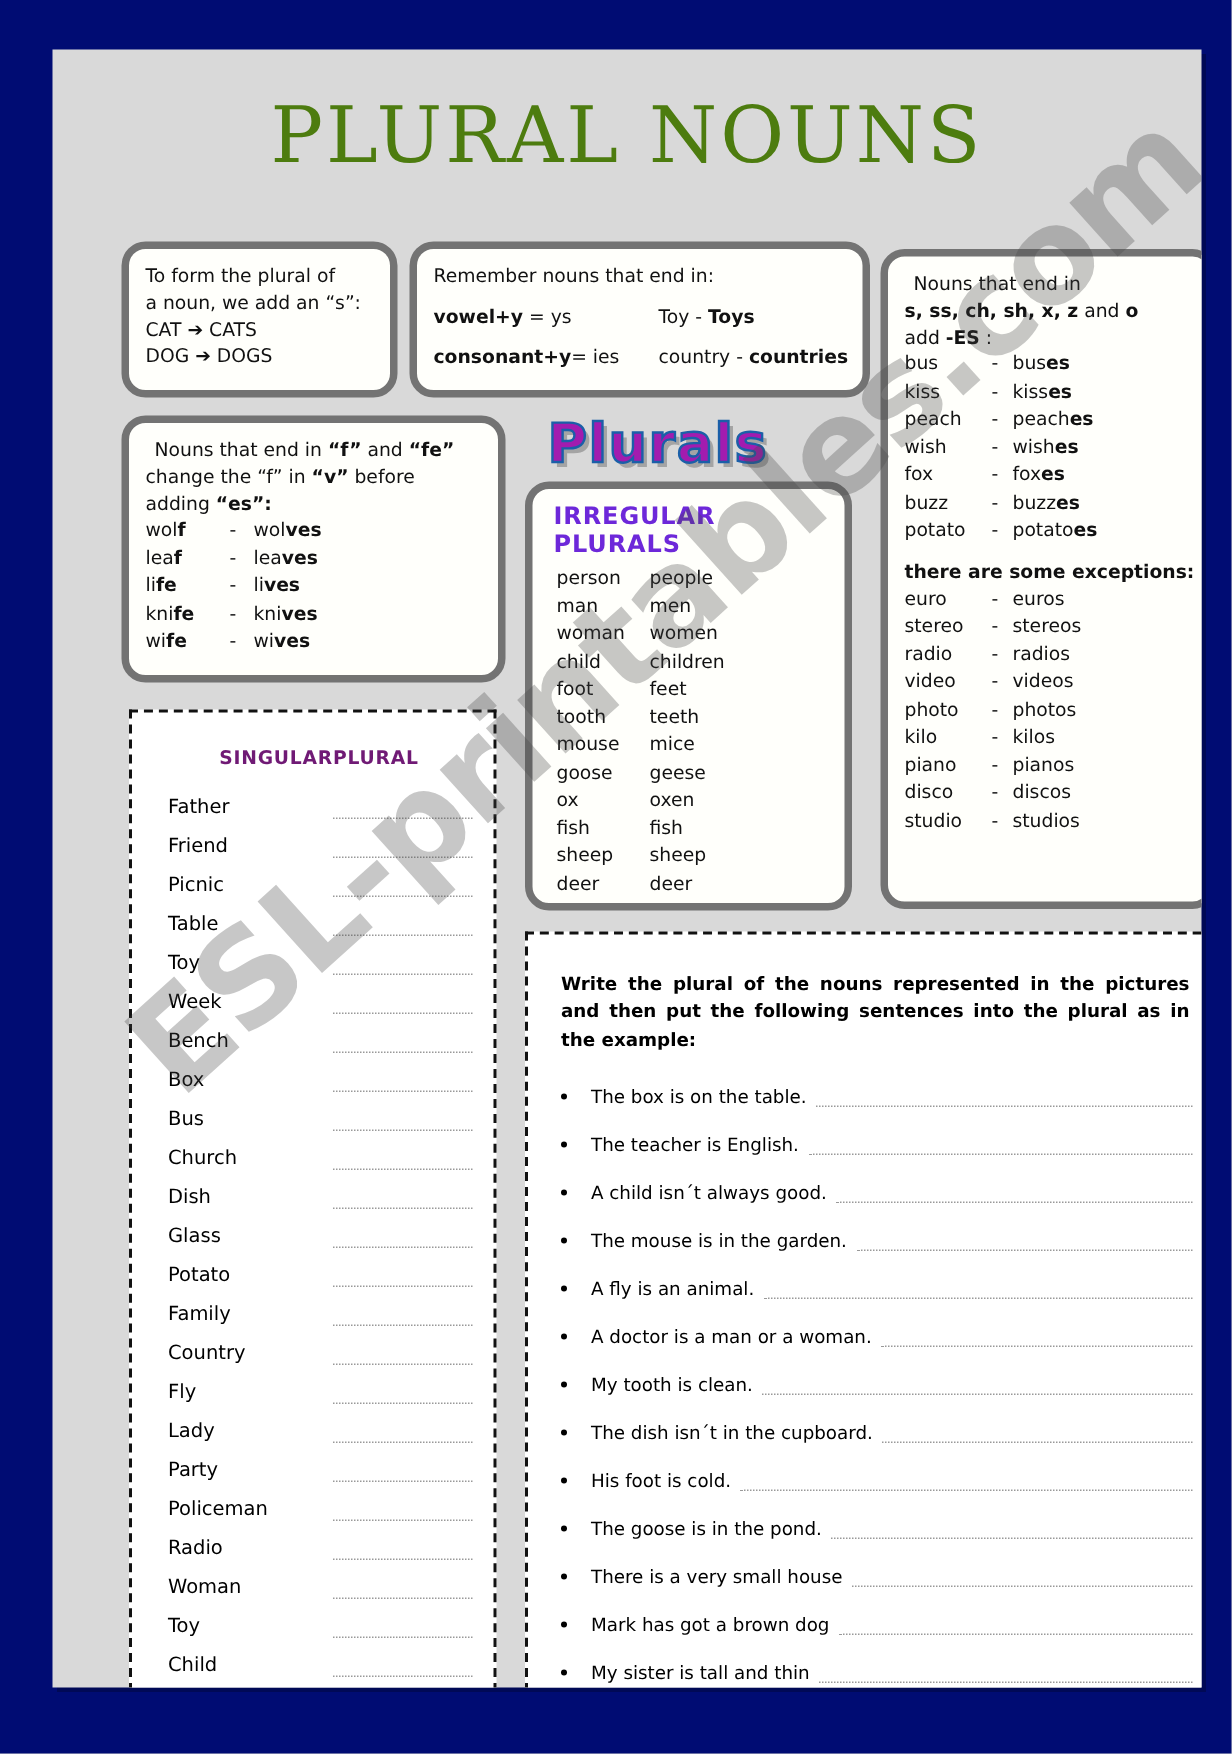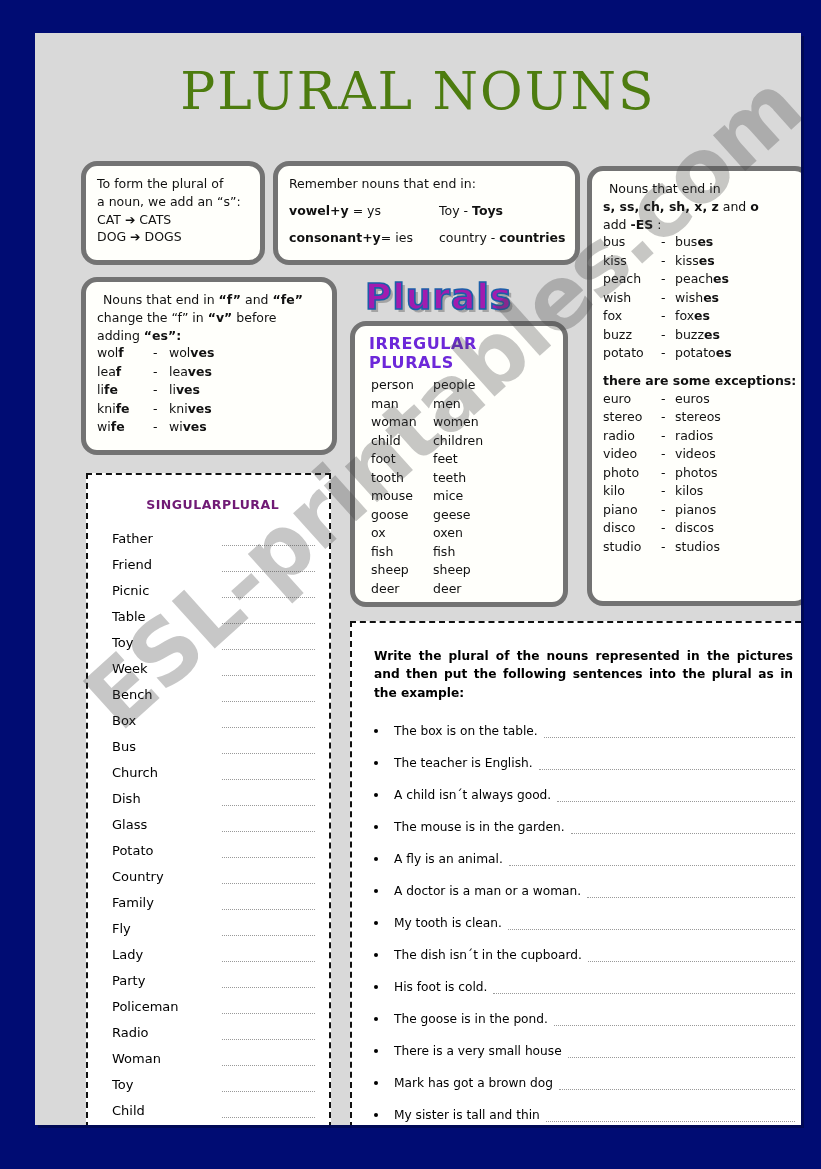--- a/index.html
+++ b/index.html
@@ -459,25 +459,25 @@
         </div>
         <div class="trow">
           <div class="c1">Glass</div>
           <div class="c2"></div>
         </div>
         <div class="trow">
           <div class="c1">Potato</div>
           <div class="c2"></div>
         </div>
         <div class="trow">
+          <div class="c1">Family</div>
+          <div class="c2"></div>
+        </div>
+        <div class="trow">
           <div class="c1">Country</div>
-          <div class="c2"></div>
-        </div>
-        <div class="trow">
-          <div class="c1">Family</div>
           <div class="c2"></div>
         </div>
         <div class="trow">
           <div class="c1">Fly</div>
           <div class="c2"></div>
         </div>
         <div class="trow">
           <div class="c1">Lady</div>
           <div class="c2"></div>
         </div>

